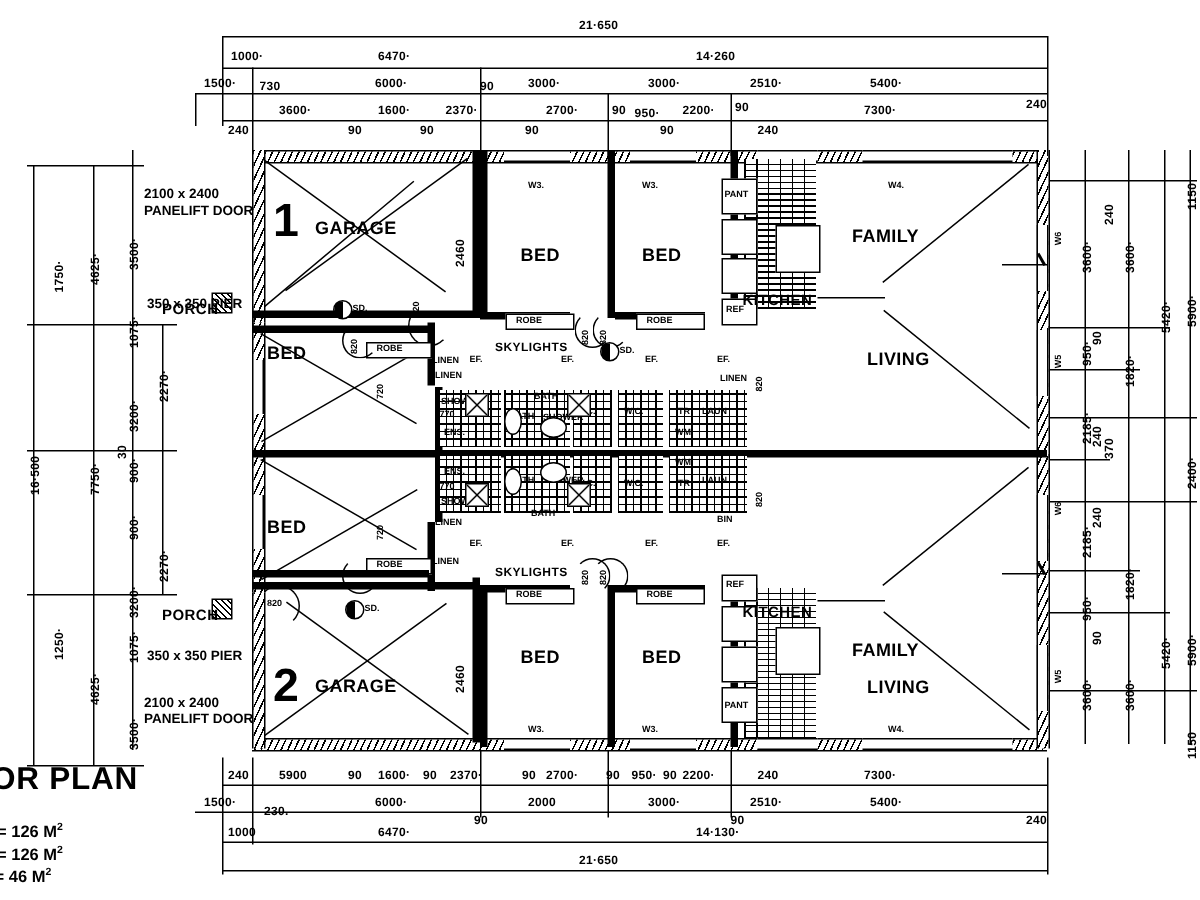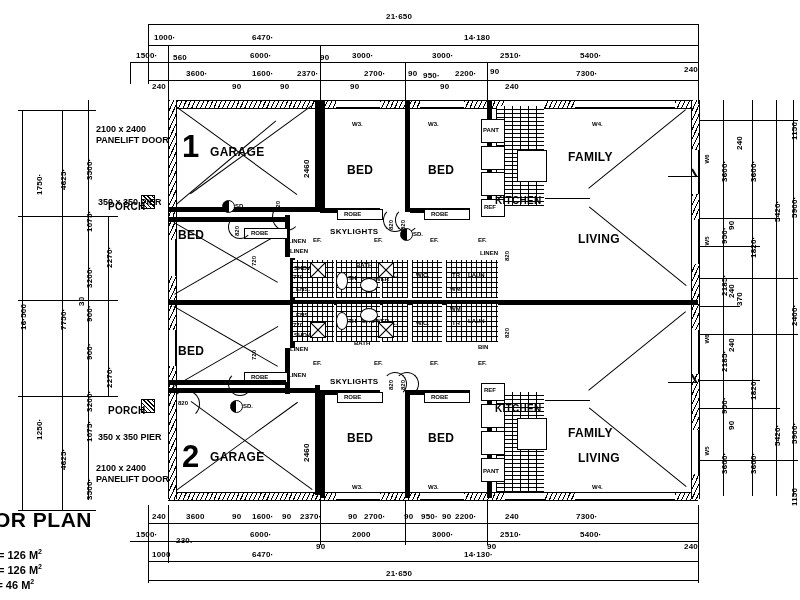--- a/index.html
+++ b/index.html
@@ -303,24 +303,24 @@
   <div class="tiny" style="left:702px;top:448px;transform:rotate(-90deg);">W5</div>
   <div class="h" style="left:668px;top:382px;width:30px;"></div>
   <div class="tick" style="left:690px;top:378px;"></div>
 
   <div>
     <div class="h" style="left:148px;top:24px;width:550px;"></div>
     <div class="dim" style="left:386px;top:13px;">21·650</div>
     <div class="h" style="left:148px;top:45px;width:550px;"></div>
     <div class="dim" style="left:154px;top:34px;">1000·</div>
     <div class="dim" style="left:252px;top:34px;">6470·</div>
-    <div class="dim" style="left:464px;top:34px;">14·180</div>
+    <div class="dim" style="left:464px;top:34px;">14·260</div>
     <div class="h" style="left:130px;top:62px;width:568px;"></div>
     <div class="dim" style="left:136px;top:52px;">1500·</div>
-    <div class="dim" style="left:173px;top:54px;">560</div>
+    <div class="dim" style="left:173px;top:54px;">730</div>
     <div class="dim" style="left:250px;top:52px;">6000·</div>
     <div class="dim" style="left:320px;top:54px;">90</div>
     <div class="dim" style="left:352px;top:52px;">3000·</div>
     <div class="dim" style="left:432px;top:52px;">3000·</div>
     <div class="dim" style="left:500px;top:52px;">2510·</div>
     <div class="dim" style="left:580px;top:52px;">5400·</div>
     <div class="h" style="left:148px;top:80px;width:550px;"></div>
     <div class="dim" style="left:152px;top:83px;">240</div>
     <div class="dim" style="left:186px;top:70px;">3600·</div>
     <div class="dim" style="left:232px;top:83px;">90</div>
@@ -411,21 +411,21 @@
     <div class="h" style="left:700px;top:306px;width:40px;"></div>
     <div class="h" style="left:700px;top:334px;width:98px;"></div>
     <div class="h" style="left:700px;top:380px;width:60px;"></div>
     <div class="h" style="left:700px;top:408px;width:80px;"></div>
     <div class="h" style="left:700px;top:460px;width:98px;"></div>
   </div>
 
   <div>
     <div class="h" style="left:148px;top:523px;width:550px;"></div>
     <div class="dim" style="left:152px;top:513px;">240</div>
-    <div class="dim" style="left:186px;top:513px;">3600</div>
+    <div class="dim" style="left:186px;top:513px;">5900</div>
     <div class="dim" style="left:232px;top:513px;">90</div>
     <div class="dim" style="left:252px;top:513px;">1600·</div>
     <div class="dim" style="left:282px;top:513px;">90</div>
     <div class="dim" style="left:300px;top:513px;">2370·</div>
     <div class="dim" style="left:348px;top:513px;">90</div>
     <div class="dim" style="left:364px;top:513px;">2700·</div>
     <div class="dim" style="left:404px;top:513px;">90</div>
     <div class="dim" style="left:421px;top:513px;">950·</div>
     <div class="dim" style="left:442px;top:513px;">90</div>
     <div class="dim" style="left:455px;top:513px;">2200·</div>

